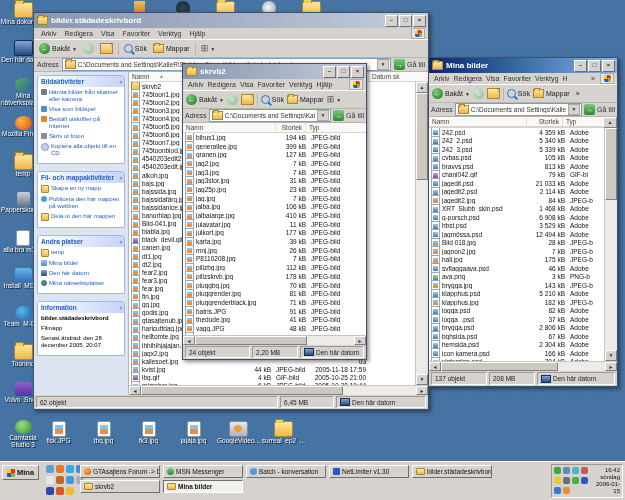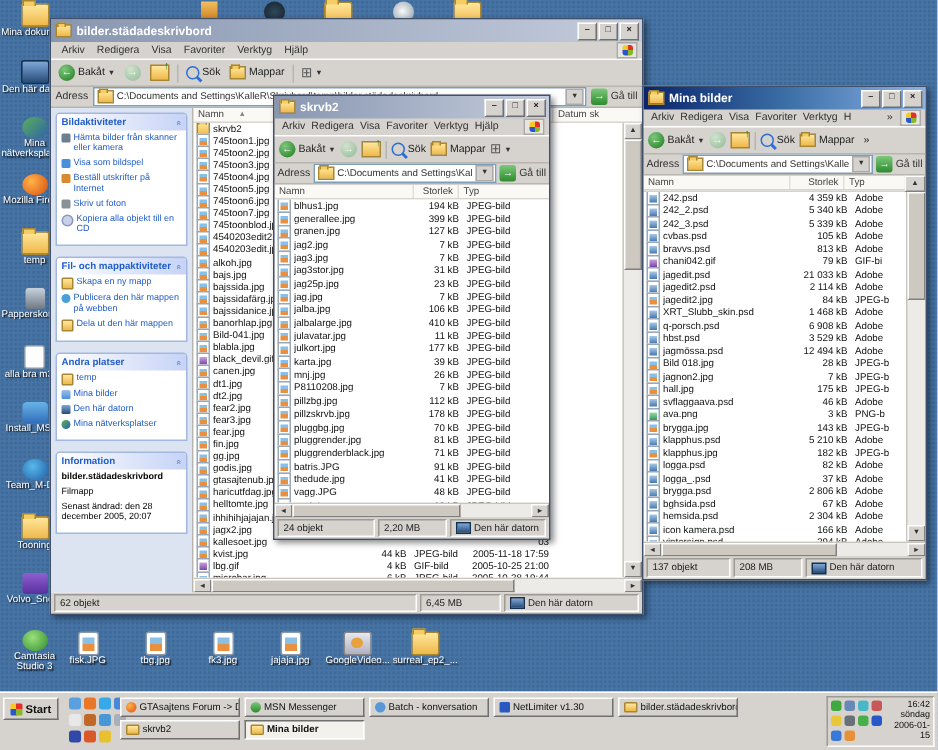--- a/index.html
+++ b/index.html
@@ -1369,21 +1369,21 @@
       <div class="scell" style="flex:1;">
           <span class="cicon"></span>
           <span>Den här datorn</span>
         </div>
     </div>
   </div>
 
   <div class="taskbar">
     <div class="startbtn">
       <span class="flag"></span>
-      <span>Start</span>
+      <span>Mina</span>
     </div>
     <div class="ql">
 
     <span class="qli" style="background: rgb(90, 160, 224);"></span>
         <span class="qli" style="background: rgb(232, 120, 40);"></span>
         <span class="qli" style="background: rgb(56, 168, 232);"></span>
         <span class="qli" style="background: rgb(72, 136, 216);"></span>
         <span class="qli" style="background: rgb(232, 232, 232);"></span>
         <span class="qli" style="background: rgb(192, 104, 40);"></span>
         <span class="qli" style="background: rgb(72, 152, 216);"></span>

